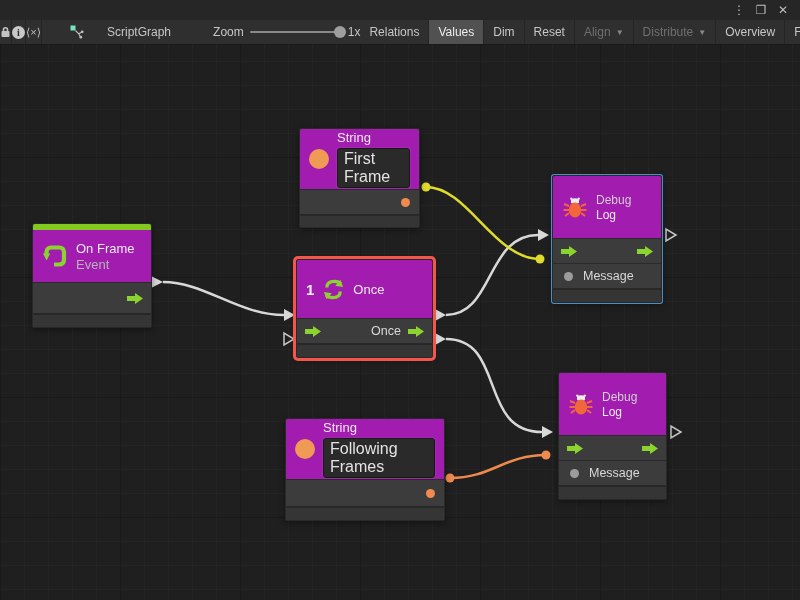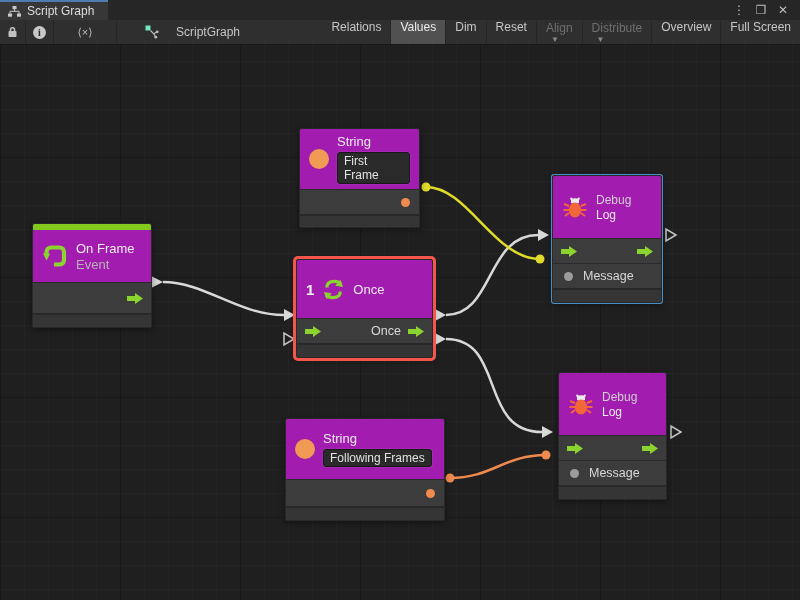--- a/index.html
+++ b/index.html
@@ -9,23 +9,23 @@
   
   .tabbar{position:absolute;left:0;top:0;width:800px;height:20px;background:#262626;display:flex;}
   .tab{position:relative;display:flex;align-items:center;gap:6px;padding:0 14px 0 8px;
        background:#373737;border-top:2px solid #4C7CB0;font-size:12px;color:#DDD;height:18px;}
   .win-controls{margin-left:auto;display:flex;align-items:center;gap:4px;padding-right:8px;color:#BDBDBD;}
   .win-btn{width:18px;text-align:center;font-size:12px;line-height:18px;cursor:default;}
   
   .toolbar{position:absolute;left:0;top:20px;width:800px;height:25px;background:#2F2F2F;
            display:flex;align-items:stretch;font-size:12px;color:#C6C6C6;border-bottom:1px solid #191919;box-sizing:border-box;}
   .tcell{display:flex;align-items:center;justify-content:center;border-right:1px solid #252525;}
-  .tbtn{display:flex;justify-content:center;padding:0 9px;border-right:1px solid #252525;white-space:nowrap;}
+  .tbtn{display:flex;align-items:center;justify-content:center;padding:0 9px;border-right:1px solid #252525;white-space:nowrap;}
   .tbtn.active{background:#515151;color:#EDEDED;}
-  .tbtn.disabled{color:#6F6F6F;flex-direction:column;}
+  .tbtn.disabled{color:#6F6F6F;}
   .dd{font-size:8px;margin-left:5px;color:#8a8a8a;}
   .zoom-track{position:relative;width:92px;height:2px;background:#8A8A8A;border-radius:1px;margin:0 6px;}
   .zoom-handle{position:absolute;right:-4px;top:-5px;width:12px;height:12px;border-radius:50%;background:#9E9E9E;}
   .info-circ{width:13px;height:13px;border-radius:50%;background:#C8C8C8;color:#2b2b2b;
              font-size:10px;font-weight:bold;display:flex;align-items:center;justify-content:center;font-family:"Liberation Serif",serif;}
   
   .canvas{position:absolute;left:0;top:45px;width:800px;height:555px;background-color:#1f1f1f;
     background-image:
       linear-gradient(to right, rgba(0,0,0,0.30) 1px, transparent 1px),
       linear-gradient(to bottom, rgba(0,0,0,0.30) 1px, transparent 1px),
@@ -40,73 +40,71 @@
   .node.sel-red{box-shadow:0 0 0 3px #F4564C,0 2px 6px rgba(0,0,0,.4);}
   .node.sel-blue{box-shadow:0 0 0 1px #4A90C8,0 2px 6px rgba(0,0,0,.4);}
   .nhead{background:#a21caf;display:flex;align-items:center;gap:8px;padding:7px 9px;border-radius:2px 2px 0 0;}
   .nrow{border-top:1px solid #2A2A2A;display:flex;align-items:center;padding:0 8px;gap:7px;background:#3C3C3C;position:relative;}
   .nfoot{border-top:2px solid #282828;background:#353535;border-radius:0 0 2px 2px;}
   .ntitle{font-size:13px;color:#ECECEC;}
   .nsub{font-size:13px;color:#B5B5B5;margin-top:1px;}
   .ncat{font-size:12px;color:#CFCFCF;}
   .nbig{font-size:12px;color:#ECECEC;margin-top:1px;}
   .plabel{font-size:12.5px;color:#D8D8D8;}
-  .vfield{background:#2A2A2A;border:1px solid #181818;border-radius:3px;font-size:12px;
+  .vfield{background:#2A2A2A;border:1px solid #181818;border-radius:3px;font-size:16px;
           padding:1px 6px;color:#E2E2E2;margin-top:3px;display:inline-block;box-shadow:0 0 0 1px rgba(255,255,255,0.05);}
   .circ-orange{width:20px;height:20px;border-radius:50%;background:#F09A55;flex:none;}
   .dot-orange{position:absolute;right:9px;top:50%;margin-top:-4.5px;width:9px;height:9px;border-radius:50%;background:#F08A4E;}
   .dot-gray{width:9px;height:9px;border-radius:50%;background:#9C9C9C;flex:none;margin:0 3px;}
   .evbar{height:6px;background:#84C91E;border-radius:2px 2px 0 0;}
   .parrow{flex:none;display:block;}
   .spacer{margin-left:auto;}
   .badge1{font-size:15px;color:#F0F0F0;font-weight:bold;}
 </style>
 </head>
 <body>
 
 <div class="app">
 
   <div class="tabbar">
-    <div class="tab">
-      <svg width="13" height="11" viewBox="0 0 13 11">
-        <rect x="4.5" y="0" width="4" height="3.2" fill="#C9C9C9"></rect>
-        <rect x="0" y="7.5" width="4" height="3.2" fill="#C9C9C9"></rect>
-        <rect x="9" y="7.5" width="4" height="3.2" fill="#C9C9C9"></rect>
-        <path d="M6.5 3.2 V5.3 M2 7.5 V5.3 H11 V7.5" stroke="#C9C9C9" fill="none"></path>
-      </svg>
-      <span>Script Graph</span>
-    </div>
     <div class="win-controls">
       <span class="win-btn">⋮</span>
       <span class="win-btn">❐</span>
       <span class="win-btn">✕</span>
     </div>
   </div>
 
   <div class="toolbar">
     <div class="tcell" style="width:25px">
       <svg width="11" height="12" viewBox="0 0 11 12">
         <rect x="1.5" y="5" width="8" height="6" rx="1" fill="#C2C2C2"></rect>
         <path d="M3.5 5 V3.8 a2 2 0 0 1 4 0 V5" stroke="#C2C2C2" stroke-width="1.6" fill="none"></path>
       </svg>
     </div>
     <div class="tcell" style="width:27px">
       <span class="info-circ">i</span>
     </div>
     <div class="tcell" style="width:62px;color:#BDBDBD;font-size:11px">
       <span>⟨×⟩</span>
     </div>
-    <div style="display:flex;align-items:center;gap:17px;margin-left:28px">
+    <div style="display:flex;align-items:center;gap:23px;margin-left:28px">
       <svg width="14" height="14" viewBox="0 0 14 14">
         <rect x="0.5" y="0.5" width="5" height="5" fill="#74E6C2"></rect>
         <path d="M5.5 5.5 L8.8 8.8 M8.8 8.8 L12 7 M8.8 8.8 L10.5 12" stroke="#BDBDBD" stroke-width="1.2" fill="none"></path>
         <circle cx="12.2" cy="6.8" r="1.4" fill="#BDBDBD"></circle>
         <circle cx="10.8" cy="12.2" r="1.4" fill="#BDBDBD"></circle>
       </svg>
       <span>ScriptGraph</span>
+    </div>
+    <div style="display:flex;align-items:center;margin-left:42px">
+      <span>Zoom</span>
+      <div class="zoom-track">
+        <div class="zoom-handle"></div>
+      </div>
+      <span>1x</span>
     </div>
     <div style="display:flex;margin-left:auto">
       <div class="tbtn">
           <span>Relations</span>
         </div>
       <div class="tbtn active">
           <span>Values</span>
         </div>
       <div class="tbtn">
           <span>Dim</span>

